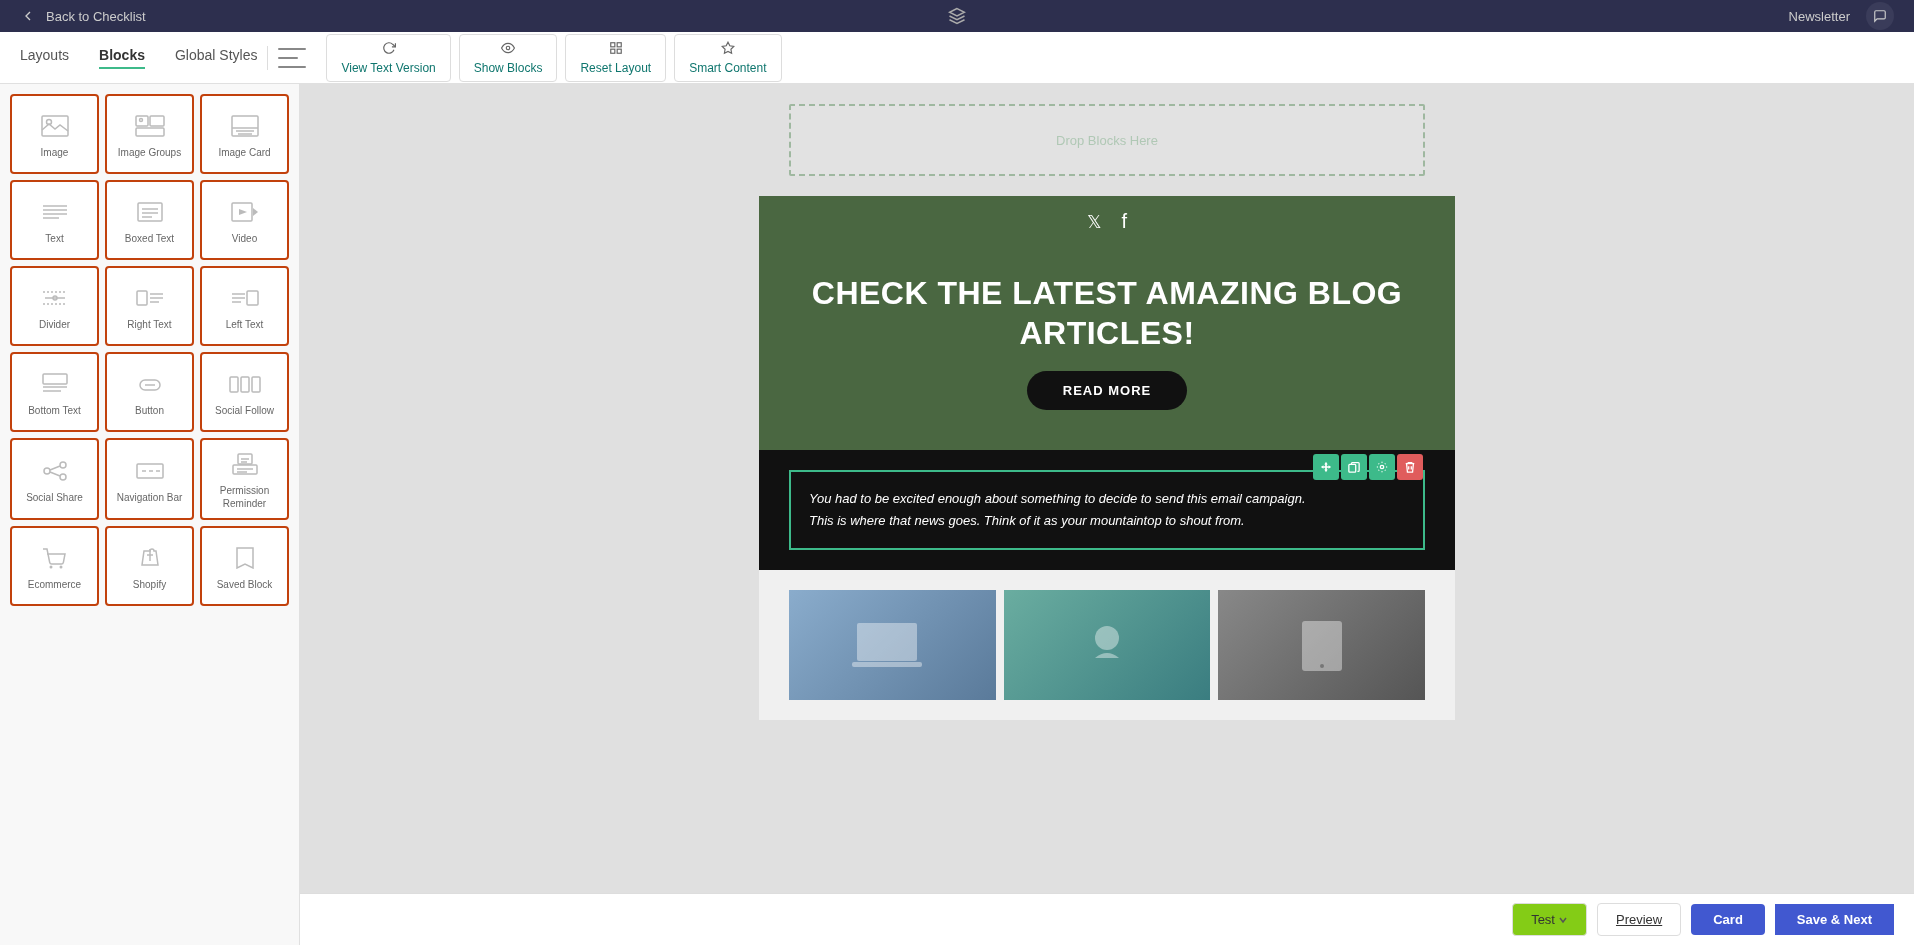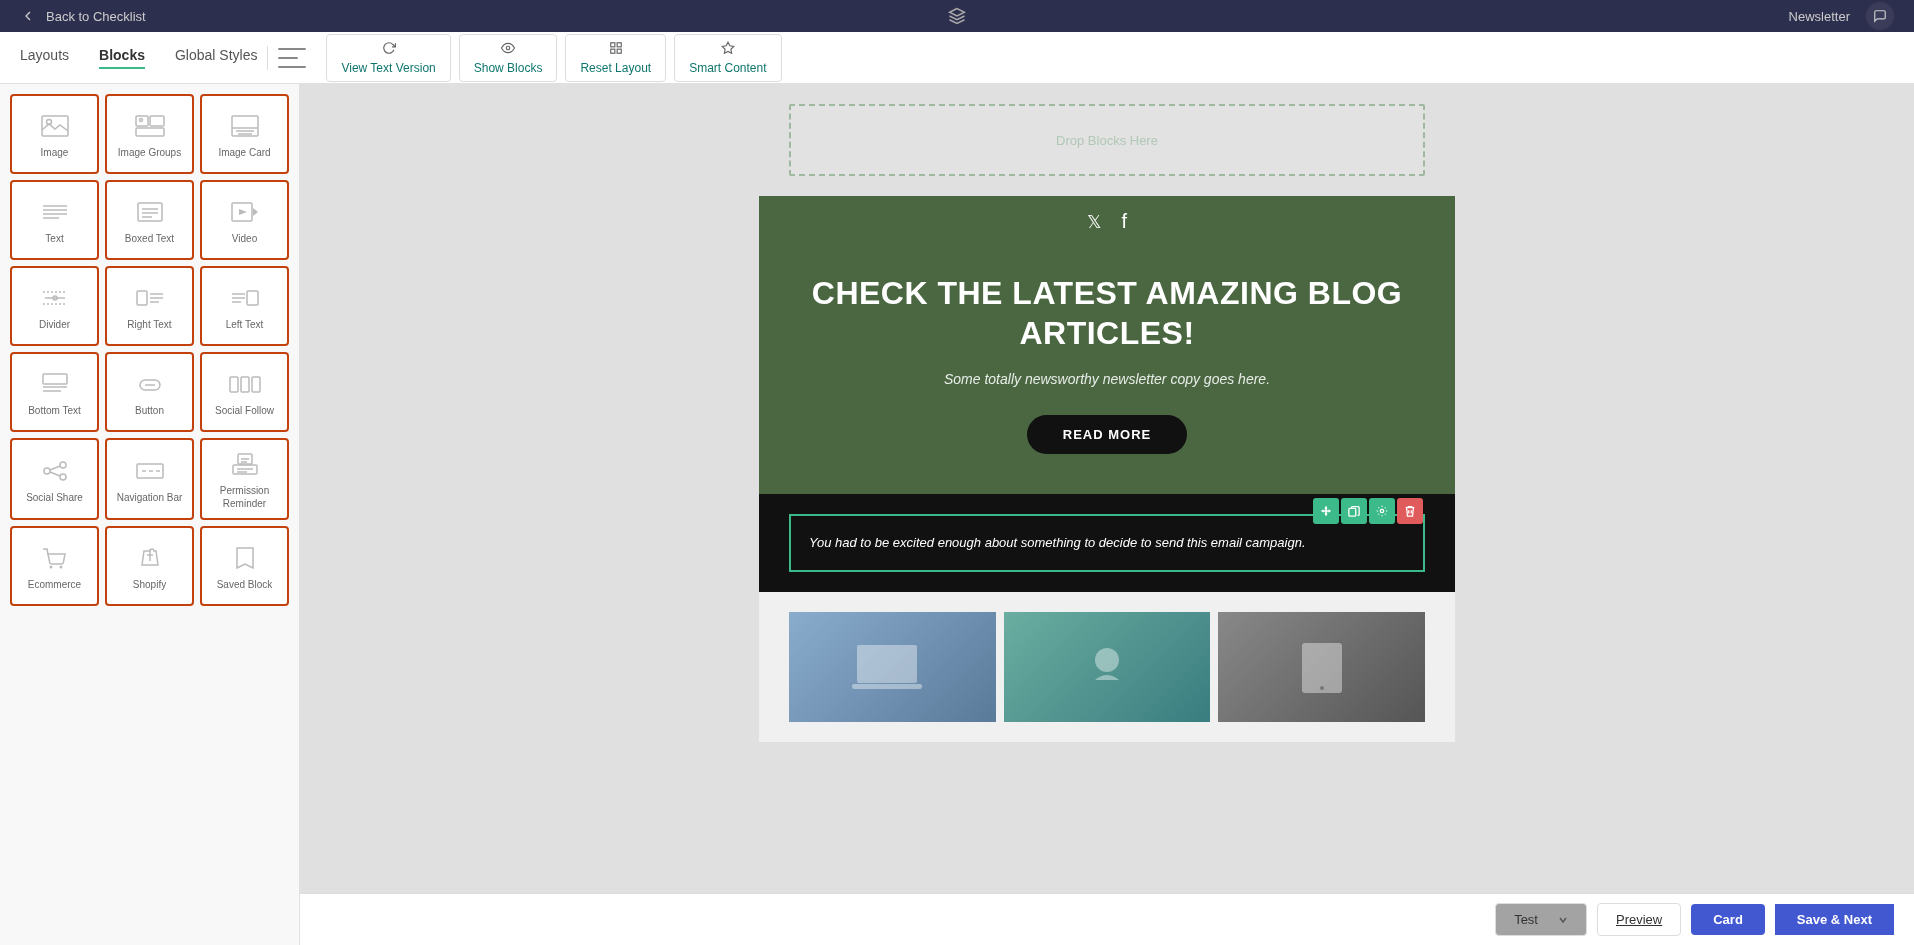--- a/index.html
+++ b/index.html
@@ -214,28 +214,28 @@
       background: #fff;
       border-top: 1px solid #ddd;
       display: flex;
       align-items: center;
       justify-content: flex-end;
       padding-right: 20px;
       gap: 10px;
       z-index: 100;
     }
     .btn-test {
-      background: #a3a3a3;
+      background: #84cc16;
       border: 1px solid #ddd;
       border-radius: 4px;
       padding: 8px 18px;
       font-size: 13px;
       color: #333;
       cursor: pointer;
-      display: flex; align-items: center; gap: 20px;
+      display: flex; align-items: center; gap: 3px;
     }
     .btn-preview {
       background: #fff;
       border: 1px solid #ddd;
       border-radius: 4px;
       padding: 8px 18px;
       font-size: 13px;
       color: #333;
       cursor: pointer;
       text-decoration: underline;
@@ -563,21 +563,20 @@
         <span>Drop Blocks Here</span>
       </div>
 
       <div class="social-row">
         <span class="social-icon">𝕏</span>
         <span class="social-icon" style="font-size:20px;">f</span>
       </div>
 
       <div class="hero-section">
         <h1 class="hero-title">CHECK THE LATEST AMAZING BLOG ARTICLES!</h1>
-        <p class="hero-subtitle">Some totally newsworthy newsletter copy goes here.</p>
         <button class="hero-btn">READ MORE</button>
       </div>
 
       <div class="black-section">
         <div class="black-section-inner">
           <div class="selection-toolbar">
             <button class="sel-btn">
               <svg viewBox="0 0 14 14" width="12" height="12" fill="white">
                 <path d="M7 1l2 3H8v2h2V5l3 2-3 2v-1H8v2h1L7 13l-2-3h1V8H4v1L1 7l3-2v1h2V4H5L7 1z"></path>
               </svg>
@@ -598,20 +597,21 @@
               <svg viewBox="0 0 14 14" width="12" height="12" fill="none" stroke="white" stroke-width="1.5">
                 <polyline points="2,3 12,3"></polyline>
                 <path d="M5 3V2h4v1"></path>
                 <path d="M3 3l1 10h6l1-10"></path>
                 <line x1="5.5" y1="6" x2="5.5" y2="10"></line>
                 <line x1="8.5" y1="6" x2="8.5" y2="10"></line>
               </svg>
             </button>
           </div>
           <p class="black-section-text">You had to be excited enough about something to decide to send this email campaign.</p>
+          <p class="black-section-text">This is where that news goes. Think of it as your mountaintop to shout from.</p>
         </div>
       </div>
 
       <div class="light-section">
         <div class="image-grid">
           <div class="image-placeholder laptop">
             <svg viewBox="0 0 80 55" width="80" height="55" fill="none" opacity="0.4">
               <rect x="5" y="5" width="60" height="38" rx="2" fill="white"></rect>
               <rect x="0" y="44" width="70" height="5" rx="2" fill="white"></rect>
             </svg>

